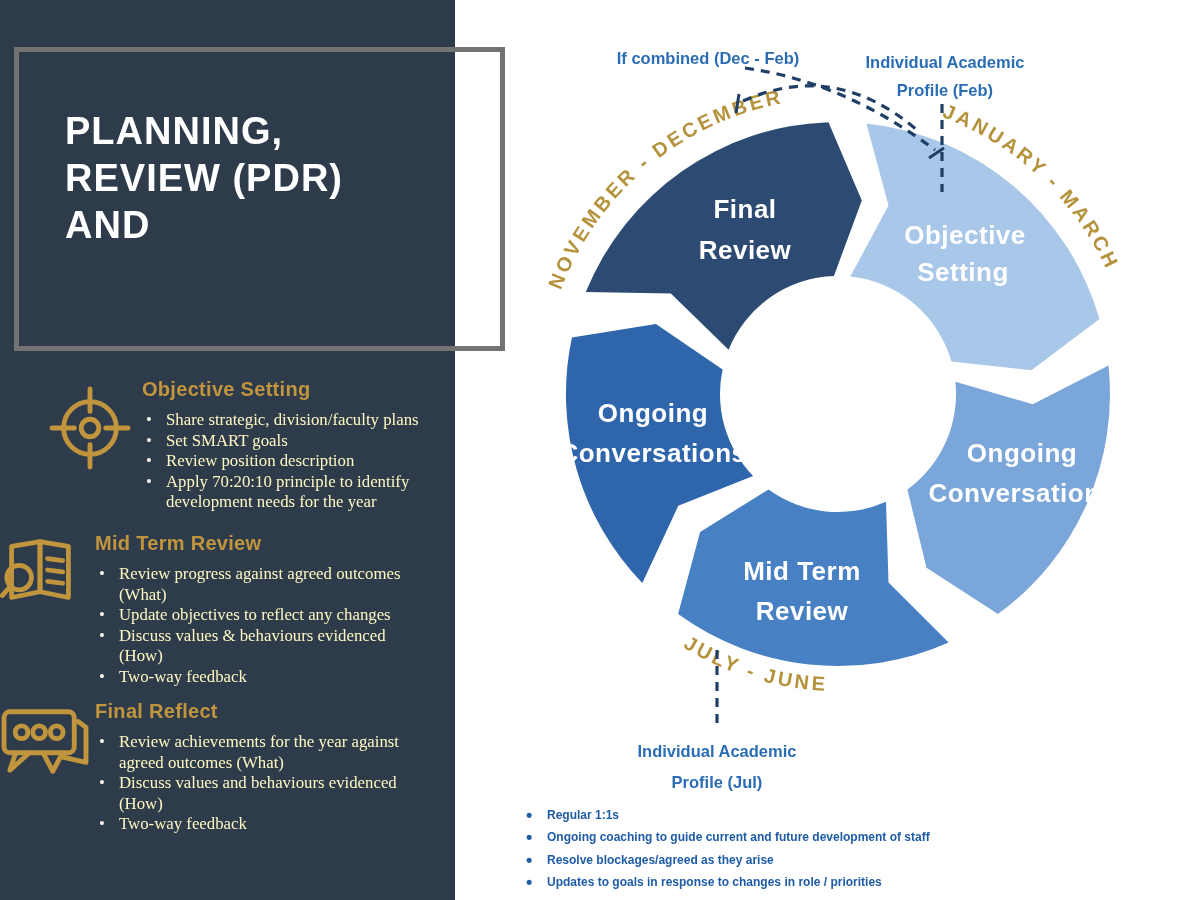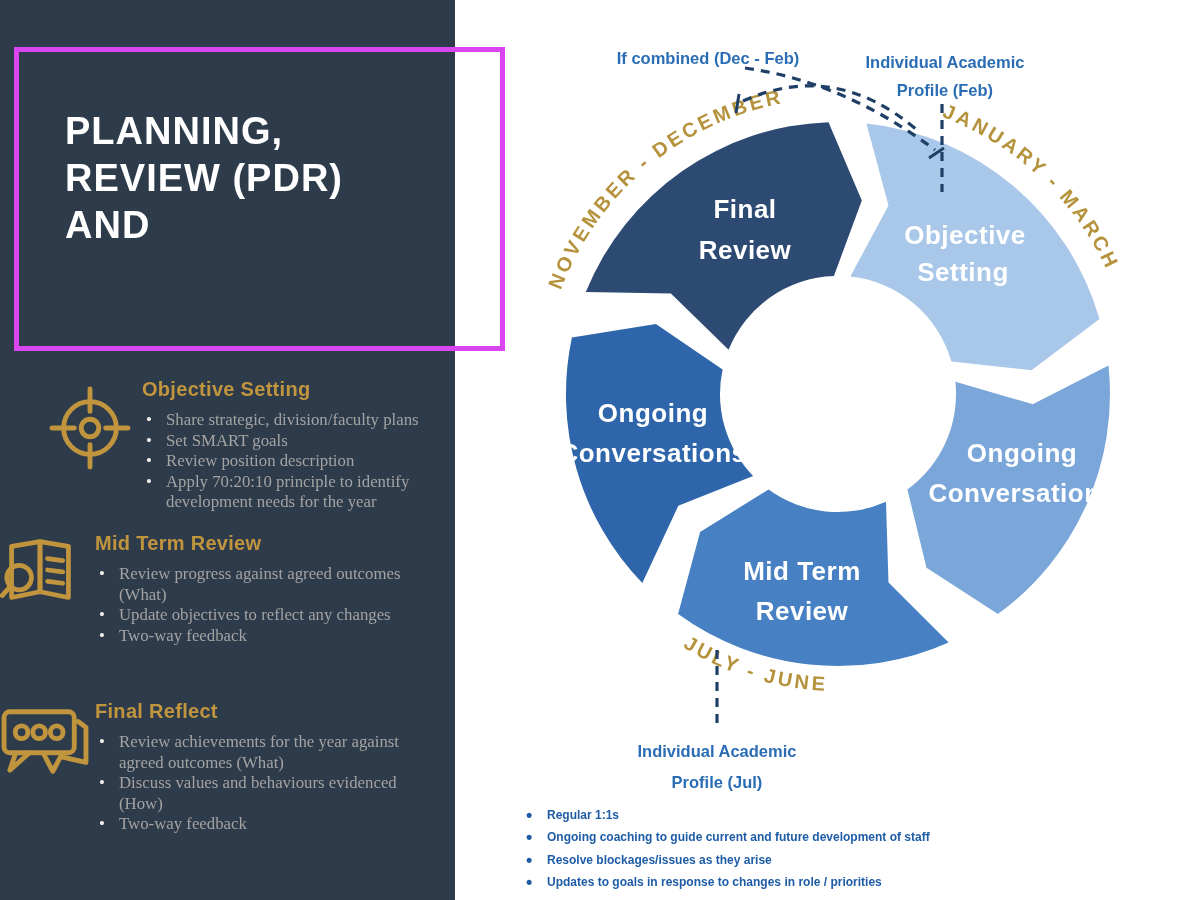--- a/index.html
+++ b/index.html
@@ -1,28 +1,28 @@
 <!DOCTYPE html>
 <html><head>
 <meta charset="utf-8">
 <style>
   html,body{margin:0;padding:0;background:#ffffff;}
   .stage{position:relative;width:1200px;height:900px;background:#ffffff;overflow:hidden;
          font-family:"Liberation Sans",sans-serif;}
   
   .sidebar{position:absolute;left:0;top:0;width:455px;height:900px;background:#2e3b4a;}
   .title-box{position:absolute;left:14px;top:47px;width:491px;height:304px;
-             border:5px solid #d946ef;box-sizing:border-box;}
+             border:5px solid #737373;box-sizing:border-box;}
   .title{padding:56px 10px 0 46px;color:#ffffff;font-weight:bold;font-size:38px;
          line-height:47px;letter-spacing:1px;}
   .panel{position:absolute;left:0;width:455px;}
   .panel .icon{position:absolute;}
   .panel h2{margin:0 0 9px 95px;color:#c0953e;font-size:20px;font-weight:bold;letter-spacing:.3px;}
   .panel ul{margin:0 0 0 95px;padding:0;list-style:none;width:312px;}
-  .panel li{position:relative;padding-left:24px;color:#a3a3a3;
+  .panel li{position:relative;padding-left:24px;color:#fef9c3;
             font-family:"Liberation Serif",serif;font-size:16.8px;line-height:20.6px;}
   .panel li::before{content:"\2022";position:absolute;left:4px;color:#f0eeea;}
   
   .wheel{position:absolute;left:455px;top:0;width:745px;height:900px;}
   .seg-label{font-family:"Liberation Sans",sans-serif;font-weight:bold;font-size:26px;
              fill:#ffffff;text-anchor:middle;letter-spacing:.5px;}
   .arc-label{font-family:"Liberation Sans",sans-serif;font-weight:bold;font-size:20px;
              letter-spacing:3px;text-anchor:middle;}
   .callout{font-family:"Liberation Sans",sans-serif;font-weight:bold;font-size:16.5px;
            fill:#2a6db4;text-anchor:middle;}
@@ -75,20 +75,21 @@
         <line x1="50" y1="26" x2="66" y2="28"></line>
         <line x1="50" y1="38" x2="66" y2="40"></line>
         <line x1="50" y1="50" x2="66" y2="52"></line>
         <circle cx="20" cy="46" r="13"></circle>
         <line x1="10" y1="56" x2="2" y2="65"></line>
       </svg>
       <h2>Mid Term Review</h2>
       <ul>
         <li>Review progress against agreed outcomes (What)</li>
         <li>Update objectives to reflect any changes</li>
+        <li>Discuss values &amp; behaviours evidenced (How)</li>
         <li>Two-way feedback</li>
       </ul>
     </section>
 
     <section class="panel" style="top:700px;">
       <svg class="icon gold-icon" style="left:0;top:2px;" width="90" height="80" viewBox="0 0 92 82">
         <rect x="4" y="10" width="72" height="42" rx="6"></rect>
         <path d="M16 52 L10 70 L30 52"></path>
         <circle cx="22" cy="31" r="6.5"></circle>
         <circle cx="40" cy="31" r="6.5"></circle>
@@ -148,17 +149,17 @@
     <text class="callout" x="253" y="64">If combined (Dec - Feb)</text>
     <text class="callout" x="490" y="68">Individual Academic</text>
     <text class="callout" x="490" y="96">Profile (Feb)</text>
     <text class="callout" x="262" y="757">Individual Academic</text>
     <text class="callout" x="262" y="788">Profile (Jul)</text>
   </svg>
 
   <ul class="footer">
     <li>Regular 1:1s</li>
     <li>Ongoing coaching to guide current and future development of staff</li>
-    <li>Resolve blockages/issues as they arise</li>
+    <li>Resolve blockages/agreed as they arise</li>
     <li>Updates to goals in response to changes in role / priorities</li>
   </ul>
 
 </div>
 
 </body></html>

